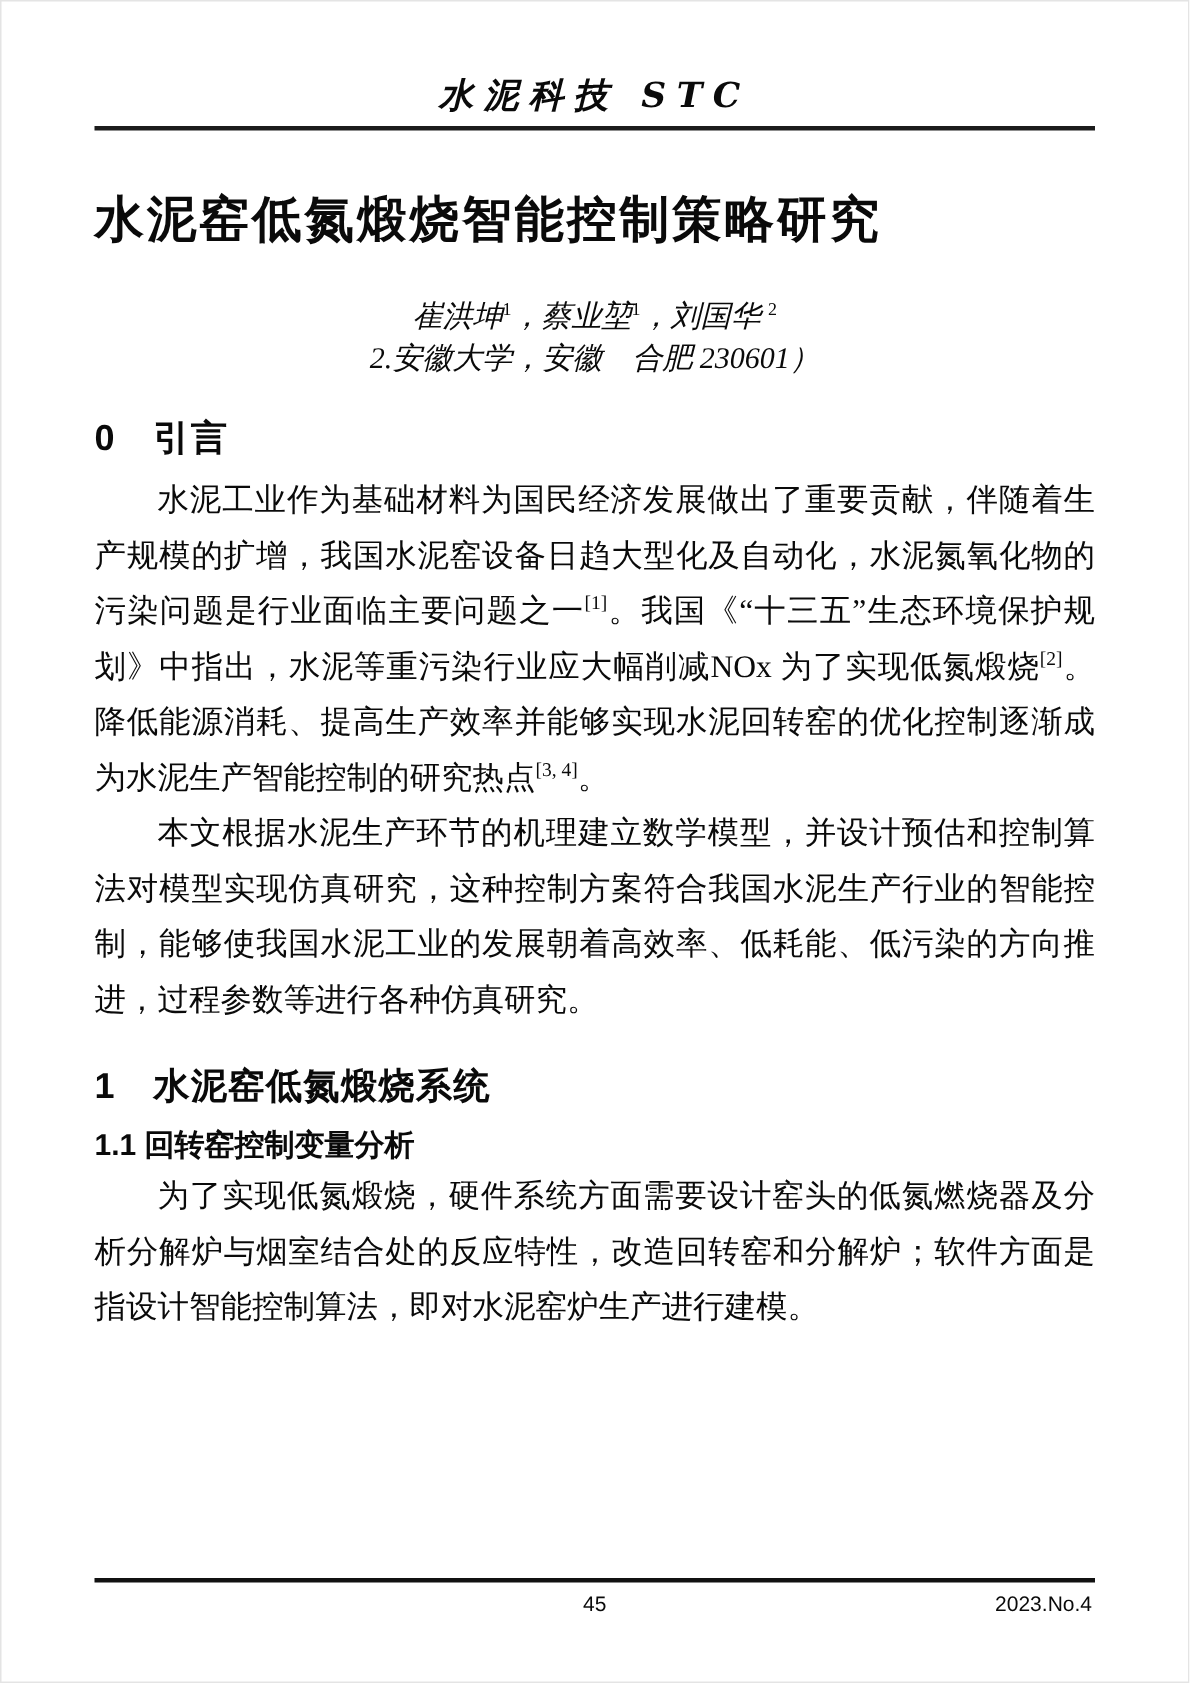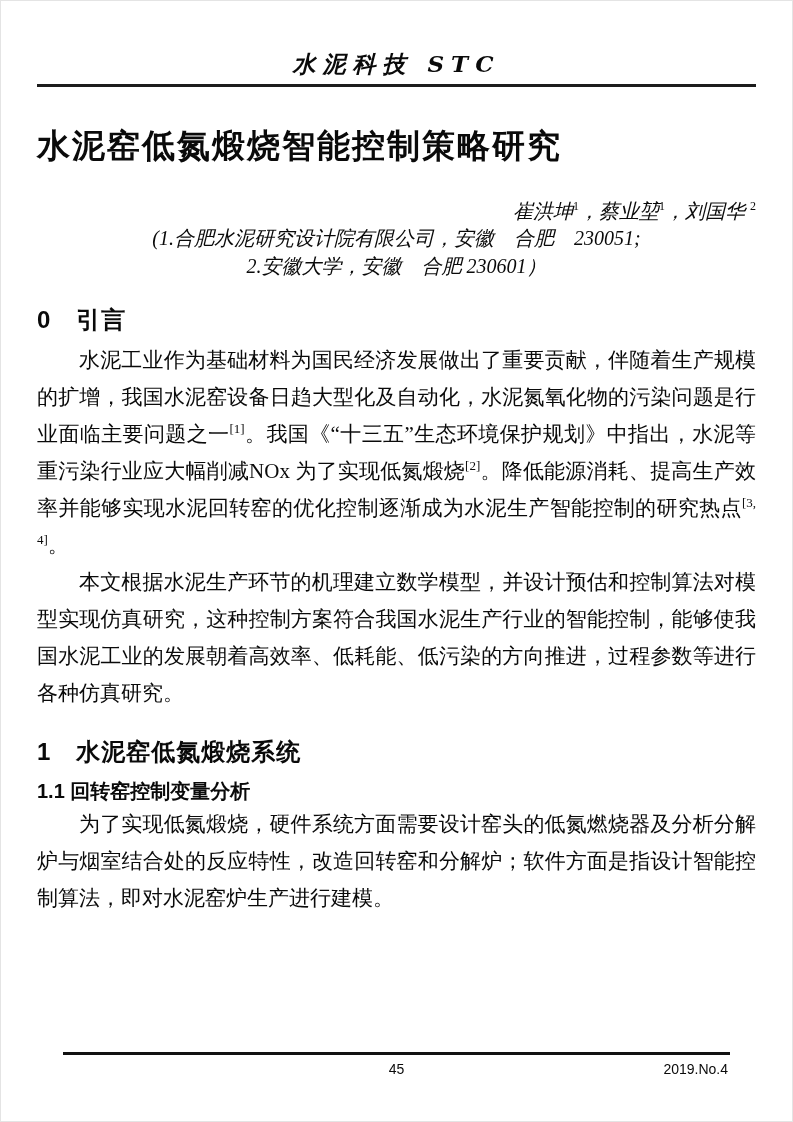--- a/index.html
+++ b/index.html
@@ -3,21 +3,21 @@
 <meta charset="utf-8">
 <style>
   html, body { margin: 0; padding: 0; background: #ffffff; }
   .page {
     position: relative;
     width: 793px;
     height: 1122px;
     box-sizing: border-box;
     background: #ffffff;
     border: 1px solid #e4e4e4;
-    padding: 0 36px;
+    padding: 0 62px;
     overflow: hidden;
     font-family: "Liberation Serif", "DejaVu Serif", serif;
     color: #0a0a0a;
   }
   .journal-header {
     margin-top: 49px;
     text-align: center;
     font-size: 23px;
     line-height: 28px;
     font-weight: bold;
@@ -34,21 +34,21 @@
     margin: 38px 0 0 0;
     text-align: left;
     font-family: "Liberation Sans", "DejaVu Sans", sans-serif;
     font-weight: bold;
     font-size: 33px;
     line-height: 42px;
     letter-spacing: 2px;
   }
   .byline {
     margin-top: 25px;
-    text-align: right;
+    text-align: center;
     font-size: 20px;
     line-height: 28px;
     font-style: italic;
   }
   .byline sup { font-size: 12px; font-style: normal; }
   .affiliation {
     text-align: center;
     font-size: 20px;
     line-height: 28px;
     font-style: italic;
@@ -103,34 +103,33 @@
 
 <div class="page">
 
   <div class="journal-header">水泥科技 STC</div>
   <div class="header-rule"></div>
 
   <h1 class="paper-title">水泥窑低氮煅烧智能控制策略研究</h1>
 
   <div class="byline"><span>崔洪坤</span><sup>1</sup><span>，</span><span>蔡业堃</span><sup>1</sup><span>，</span><span>刘国华 </span><sup>2</sup></div>
 
-  <div class="affiliation">(1.合肥水泥研究设计院有限公司，安徽　合肥　230051;</div>
   <div class="affiliation">2.安徽大学，安徽　合肥 230601）</div>
 
   <h2 class="section-heading">0　引言</h2>
 
   <p class="body-para"><span>水泥工业作为基础材料为国民经济发展做出了重要贡献，伴随着生产规模的扩增，我国水泥窑设备日趋大型化及自动化，水泥氮氧化物的污染问题是行业面临主要问题之一</span><sup class="ref">[1]</sup><span>。我国《“十三五”生态环境保护规划》中指出，水泥等重污染行业应大幅削减NOx 为了实现低氮煅烧</span><sup class="ref">[2]</sup><span>。降低能源消耗、提高生产效率并能够实现水泥回转窑的优化控制逐渐成为水泥生产智能控制的研究热点</span><sup class="ref">[3, 4]</sup><span>。</span></p>
 
 
   <p class="body-para">本文根据水泥生产环节的机理建立数学模型，并设计预估和控制算法对模型实现仿真研究，这种控制方案符合我国水泥生产行业的智能控制，能够使我国水泥工业的发展朝着高效率、低耗能、低污染的方向推进，过程参数等进行各种仿真研究。</p>
 
   <h2 class="section-heading">1　水泥窑低氮煅烧系统</h2>
   <h3 class="subsection-heading">1.1 回转窑控制变量分析</h3>
 
   <p class="body-para">为了实现低氮煅烧，硬件系统方面需要设计窑头的低氮燃烧器及分析分解炉与烟室结合处的反应特性，改造回转窑和分解炉；软件方面是指设计智能控制算法，即对水泥窑炉生产进行建模。</p>
 
   <div class="footer-rule"></div>
   <div class="footer-row">
     <span class="page-number">45</span>
-    <span class="issue-label">2019.No.4</span>
+    <span class="issue-label">2023.No.4</span>
   </div>
 
 </div>
 
 </body></html>

